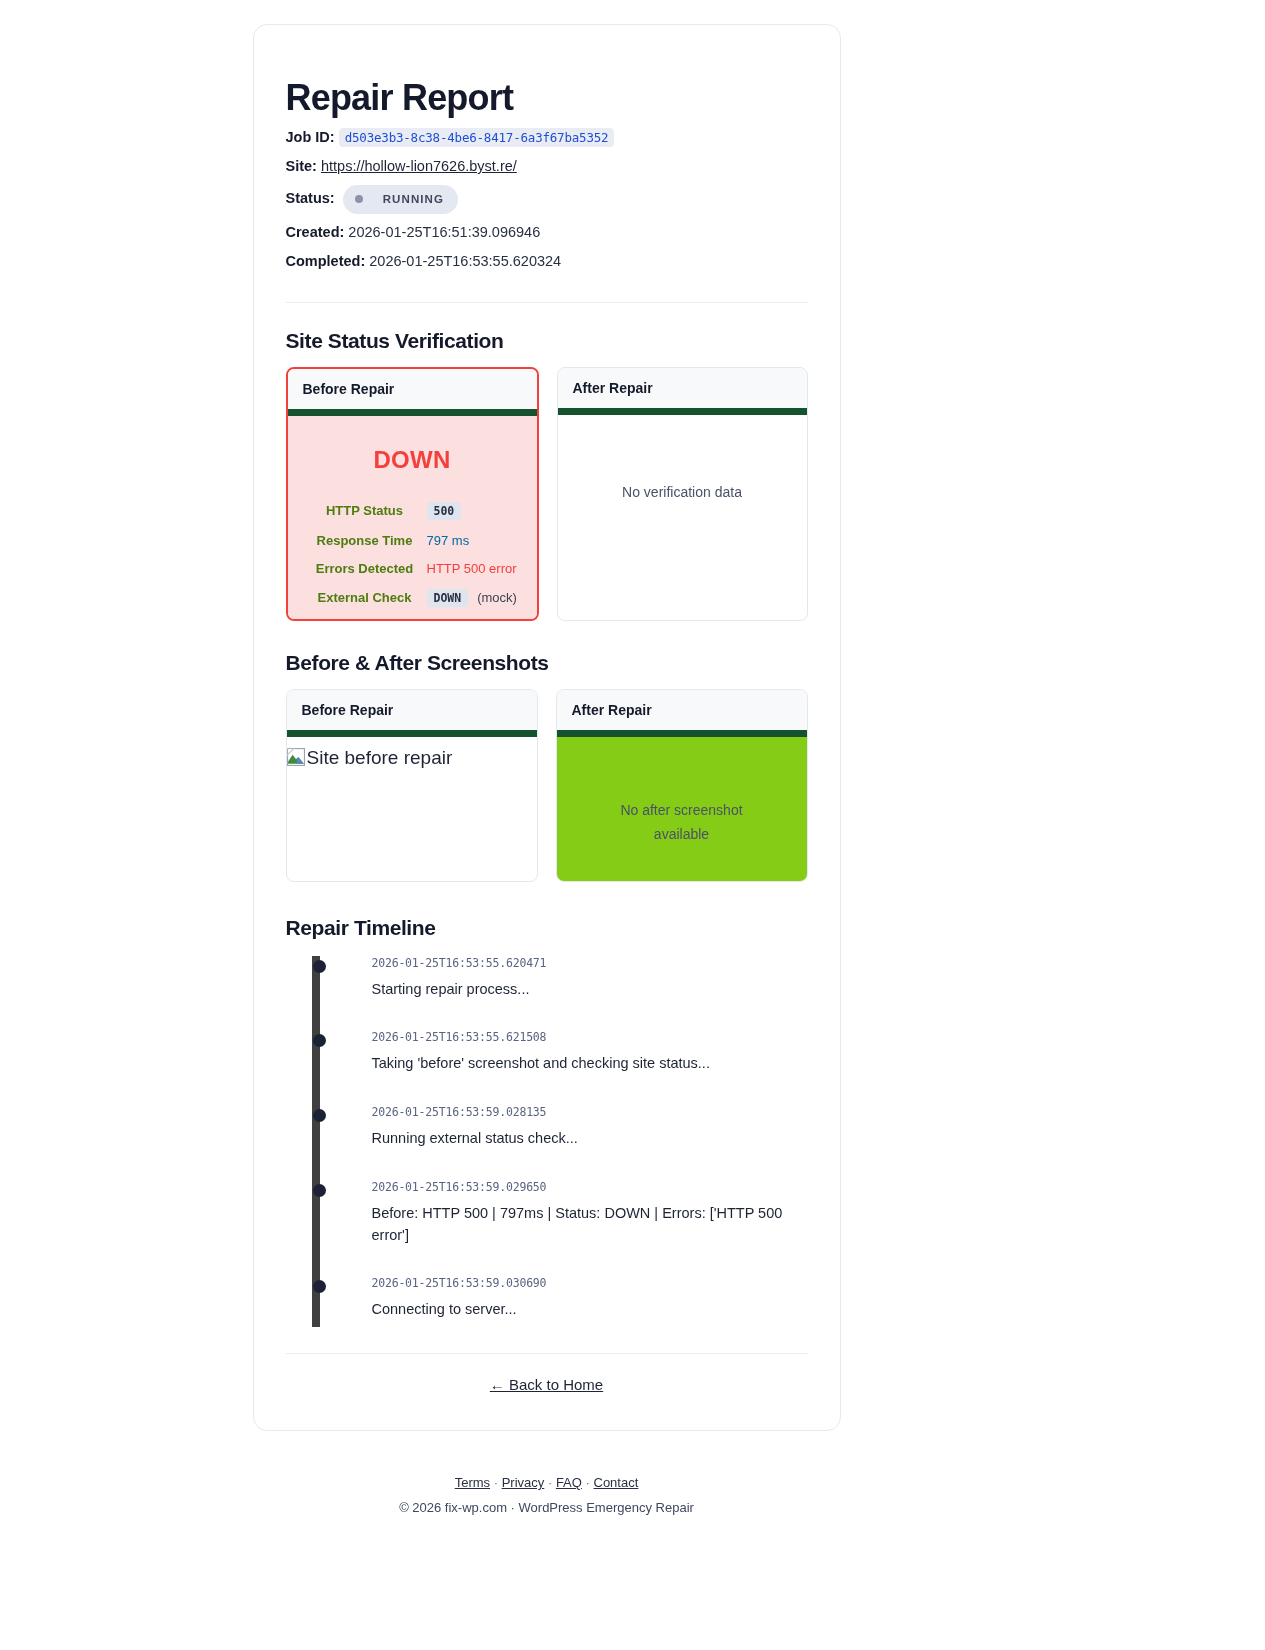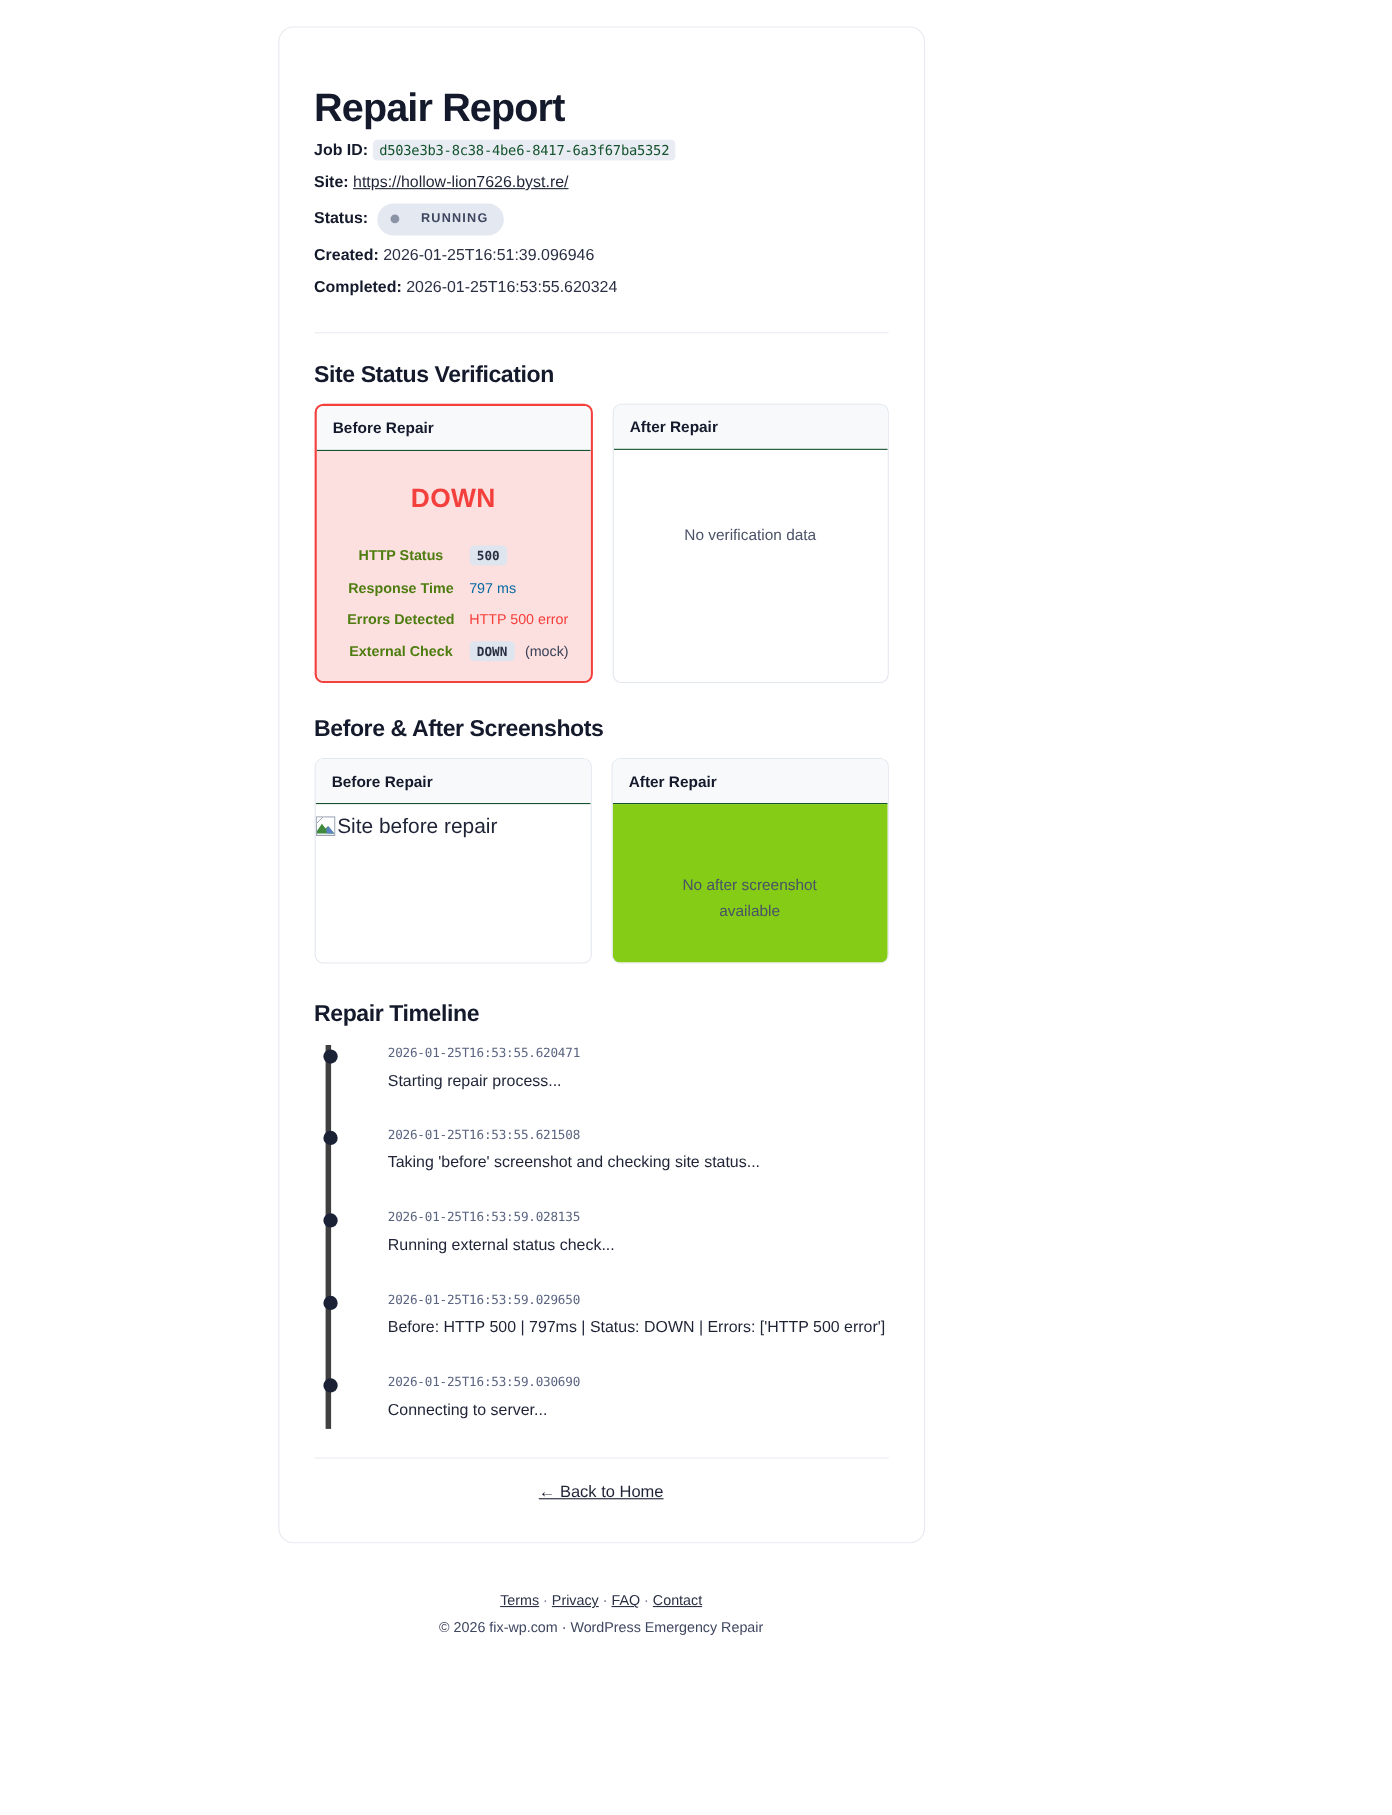--- a/index.html
+++ b/index.html
@@ -40,21 +40,21 @@
     margin: 8px 0;
     color: #2a3043;
   }
   .meta-line b { font-weight: 700; color: #141a2b; }
   .job-id {
     font-family: "DejaVu Sans Mono", monospace;
     font-size: 12.5px;
     background: #e9edf3;
     border-radius: 4px;
     padding: 2px 6px;
-    color: #14532d;
+    color: #1d4ed8;
     letter-spacing: -0.2px;
   }
   .site-link {
     color: #1e2436;
     text-decoration: underline;
     font-weight: 400;
   }
   .status-pill {
     display: inline-flex;
     align-items: center;
@@ -102,21 +102,21 @@
     overflow: hidden;
     background: #ffffff;
     display: flex;
     flex-direction: column;
   }
   .panel.danger {
     border: 2px solid #f4403c;
   }
   .panel-head {
     background: #f7f9fb;
-    border-bottom: 1px solid #14532d;
+    border-bottom: 7px solid #14532d;
     padding: 12px 15px;
     font-size: 14px;
     font-weight: 700;
     color: #141a2b;
   }
   .panel-body {
     padding: 18px 15px;
     flex: 1;
   }
   .panel-body.down-bg {
@@ -193,23 +193,23 @@
   .shot-empty {
     text-align: center;
     color: #4a5268;
     font-size: 14px;
     line-height: 1.7;
     padding-top: 62px;
   }
 
   
   .timeline {
-    margin: 16px 0 0 10px;
+    margin: 16px 0 0 26px;
     padding-left: 18px;
-    border-left: 5px solid #404040;
+    border-left: 8px solid #404040;
     list-style: none;
   }
   .tl-item {
     position: relative;
     padding: 0 0 30px 34px;
   }
   .tl-item:last-child { padding-bottom: 6px; }
   .tl-dot {
     position: absolute;
     left: -25px;

